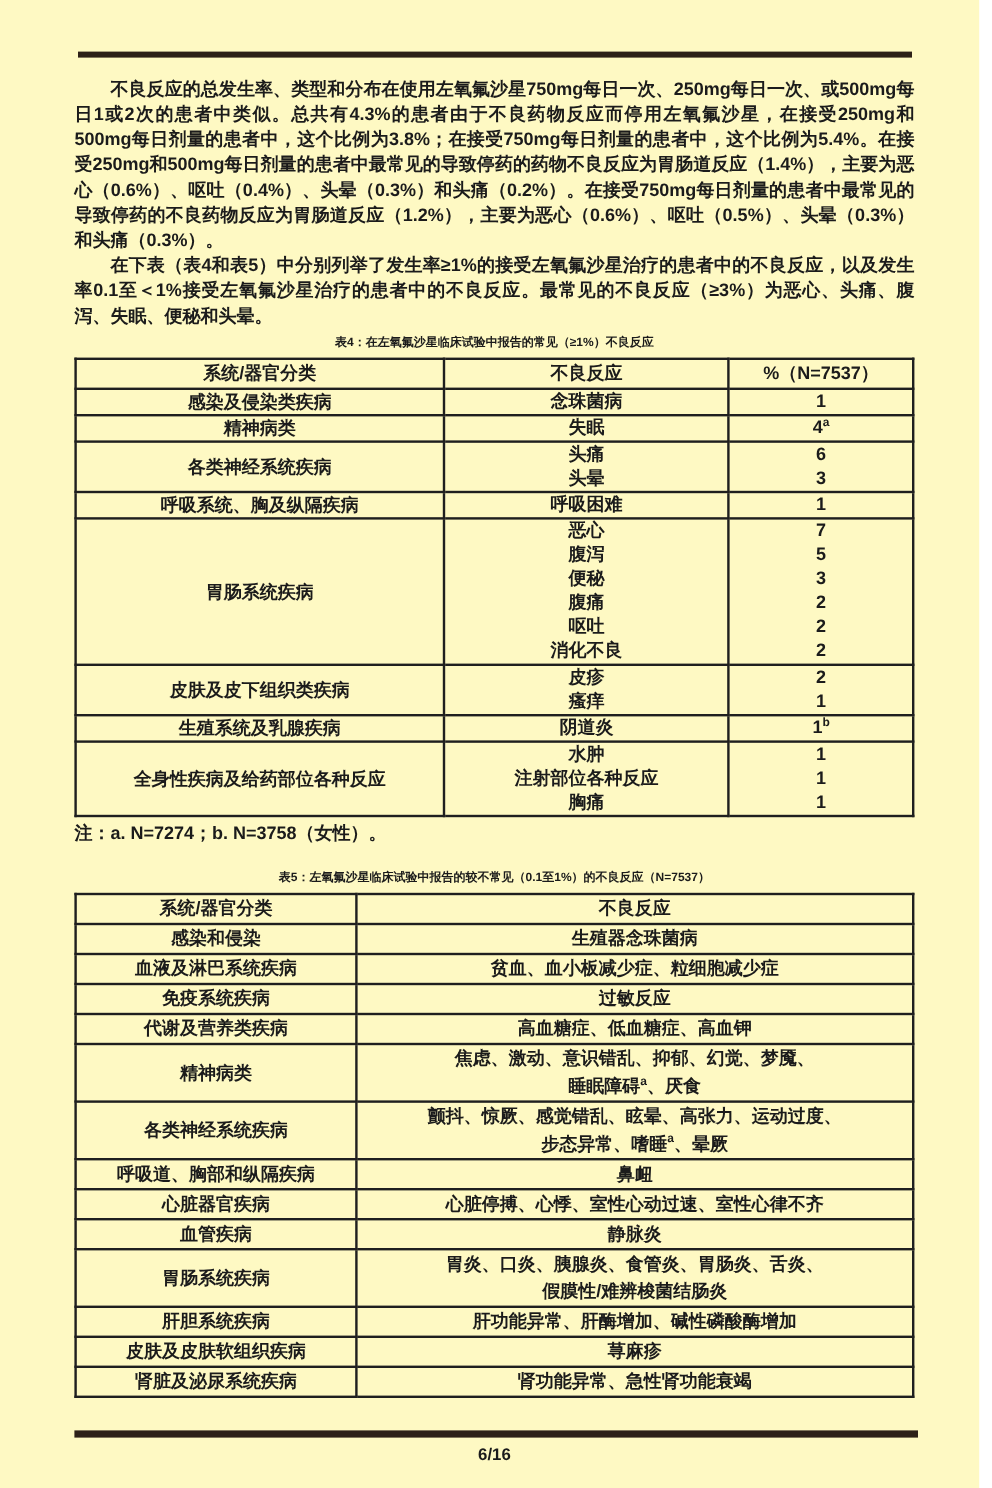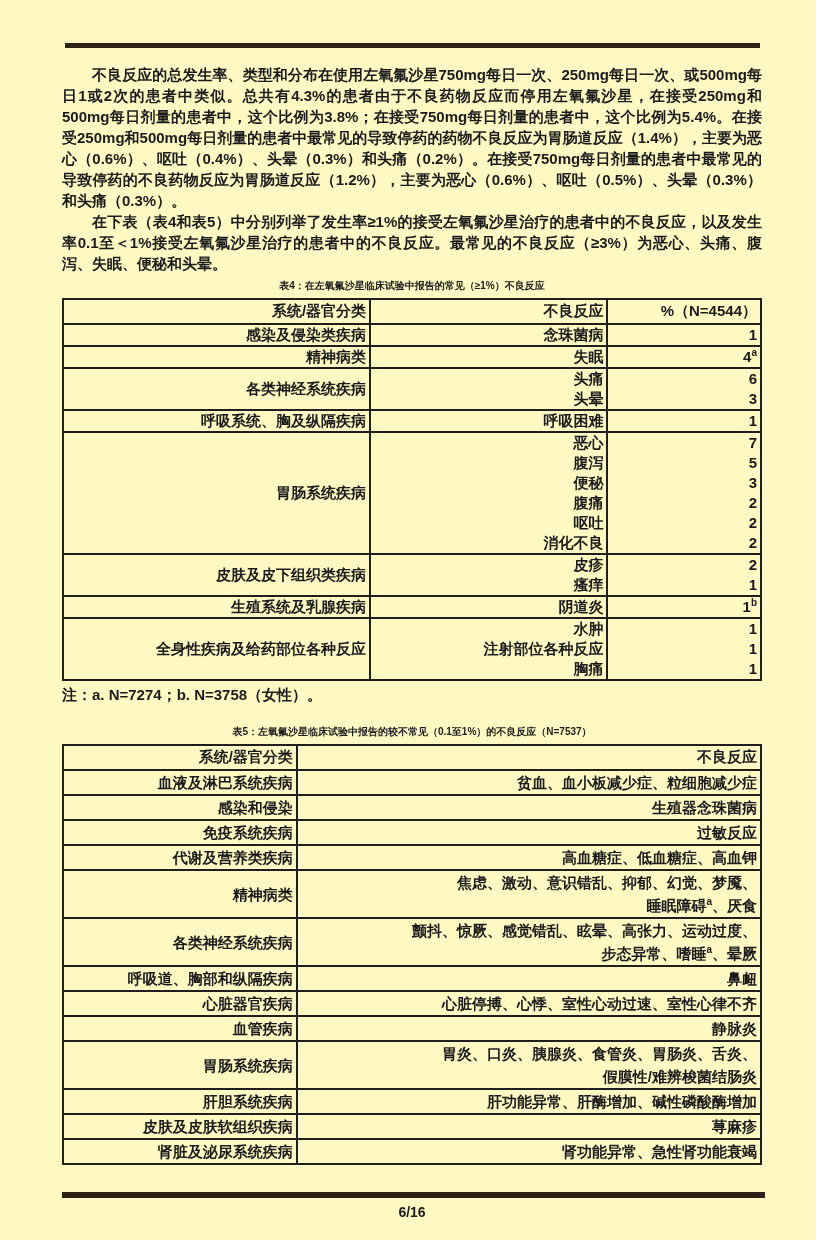--- a/index.html
+++ b/index.html
@@ -20,21 +20,21 @@
   }
   .content { position: absolute; left: 62px; top: 64px; width: 700px; }
   .para {
     margin: 0; font-size: 15px; line-height: 21px;
     text-indent: 2em; text-align: justify;
   }
   .tbl-title { font-size: 10px; line-height: 22px; text-align: center; margin: 1px 0 1px; }
   table.tbl { border-collapse: collapse; width: 100%; table-layout: fixed; }
   .tbl th, .tbl td {
     border: 2px solid #1f1f1f; padding: 0 3px;
-    font-size: 15px; font-weight: 600; text-align: right; vertical-align: middle;
+    font-size: 15px; font-weight: 600; text-align: center; vertical-align: middle;
   }
   .t4 th { height: 25px; }
   .t4 .line { line-height: 20px; }
   .t5 th { height: 25px; }
   .t5 td { line-height: 23px; }
   sup { font-size: 10px; line-height: 0; vertical-align: super; }
   .note { margin: 3px 0 16px; font-size: 15px; line-height: 21px; }
   .bottom-rule {
     position: absolute; left: 62px; top: 1192px;
     width: 703px; height: 6px; background: #2d2118;
@@ -58,21 +58,21 @@
     <table class="tbl t4">
       <colgroup>
         <col style="width:44%">
           <col style="width:34%">
           <col style="width:22%">
       </colgroup>
       <thead>
         <tr>
           <th>系统/器官分类</th>
           <th>不良反应</th>
-          <th>%（N=4544）</th>
+          <th>%（N=7537）</th>
         </tr>
       </thead>
       <tbody id="t4-body">
           <tr>
             <td>感染及侵染类疾病</td>
             <td>
               <div class="line">念珠菌病</div>
             </td>
             <td>
               <div class="line">1</div>
@@ -171,26 +171,26 @@
           <col style="width:66.5%">
       </colgroup>
       <thead>
         <tr>
           <th>系统/器官分类</th>
           <th>不良反应</th>
         </tr>
       </thead>
       <tbody id="t5-body">
           <tr>
+            <td>感染和侵染</td>
+            <td>生殖器念珠菌病</td>
+          </tr>
+          <tr>
             <td>血液及淋巴系统疾病</td>
             <td>贫血、血小板减少症、粒细胞减少症</td>
-          </tr>
-          <tr>
-            <td>感染和侵染</td>
-            <td>生殖器念珠菌病</td>
           </tr>
           <tr>
             <td>免疫系统疾病</td>
             <td>过敏反应</td>
           </tr>
           <tr>
             <td>代谢及营养类疾病</td>
             <td>高血糖症、低血糖症、高血钾</td>
           </tr>
           <tr>

